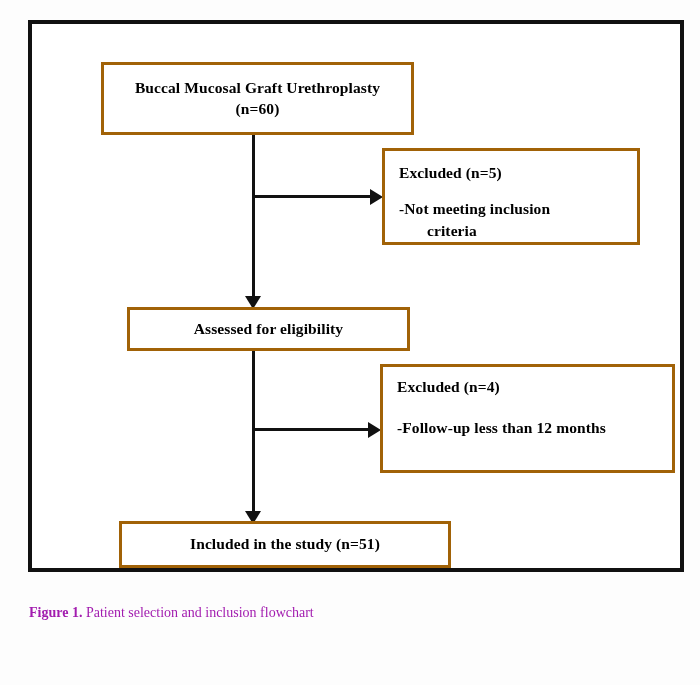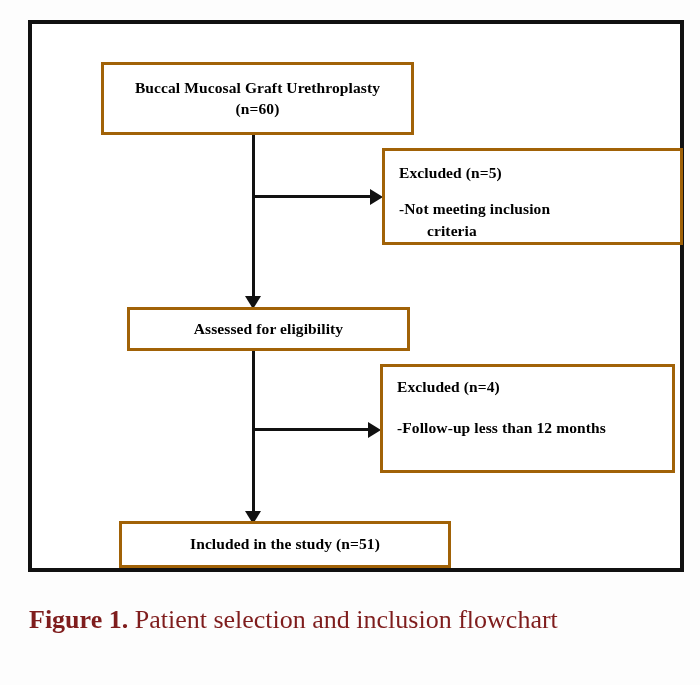--- a/index.html
+++ b/index.html
@@ -66,21 +66,21 @@
     display: block;
     text-align: left;
   }
 
   #node-enrolled {
     left: 69px;  top: 38px;
     width: 313px; height: 73px;
   }
   #node-excluded-1 {
     left: 350px; top: 124px;
-    width: 301px; height: 97px;
+    width: 258px; height: 97px;
     padding: 12px 0 0 14px;
   }
   #node-assessed {
     left: 95px;  top: 283px;
     width: 283px; height: 44px;
   }
   #node-excluded-2 {
     left: 348px; top: 340px;
     width: 295px; height: 109px;
     padding: 10px 0 0 14px;
@@ -137,23 +137,23 @@
   #arrow-to-included  { left: 213px; top: 487px; }
   #arrow-to-excl-1    { left: 338px; top: 165px; }
   #arrow-to-excl-2    { left: 336px; top: 398px; }
 
   
   #caption {
     position: absolute;
     left: 29px;
     top: 604px;
     width: 650px;
-    font-size: 26px;
+    font-size: 14px;
     line-height: 1.25;
-    color: #7f1d1d;
+    color: #a21caf;
     white-space: nowrap;
   }
   #caption .cap-label {
     font-weight: bold;
   }
   #caption .cap-text {
     font-weight: normal;
   }
 </style>
 </head>

